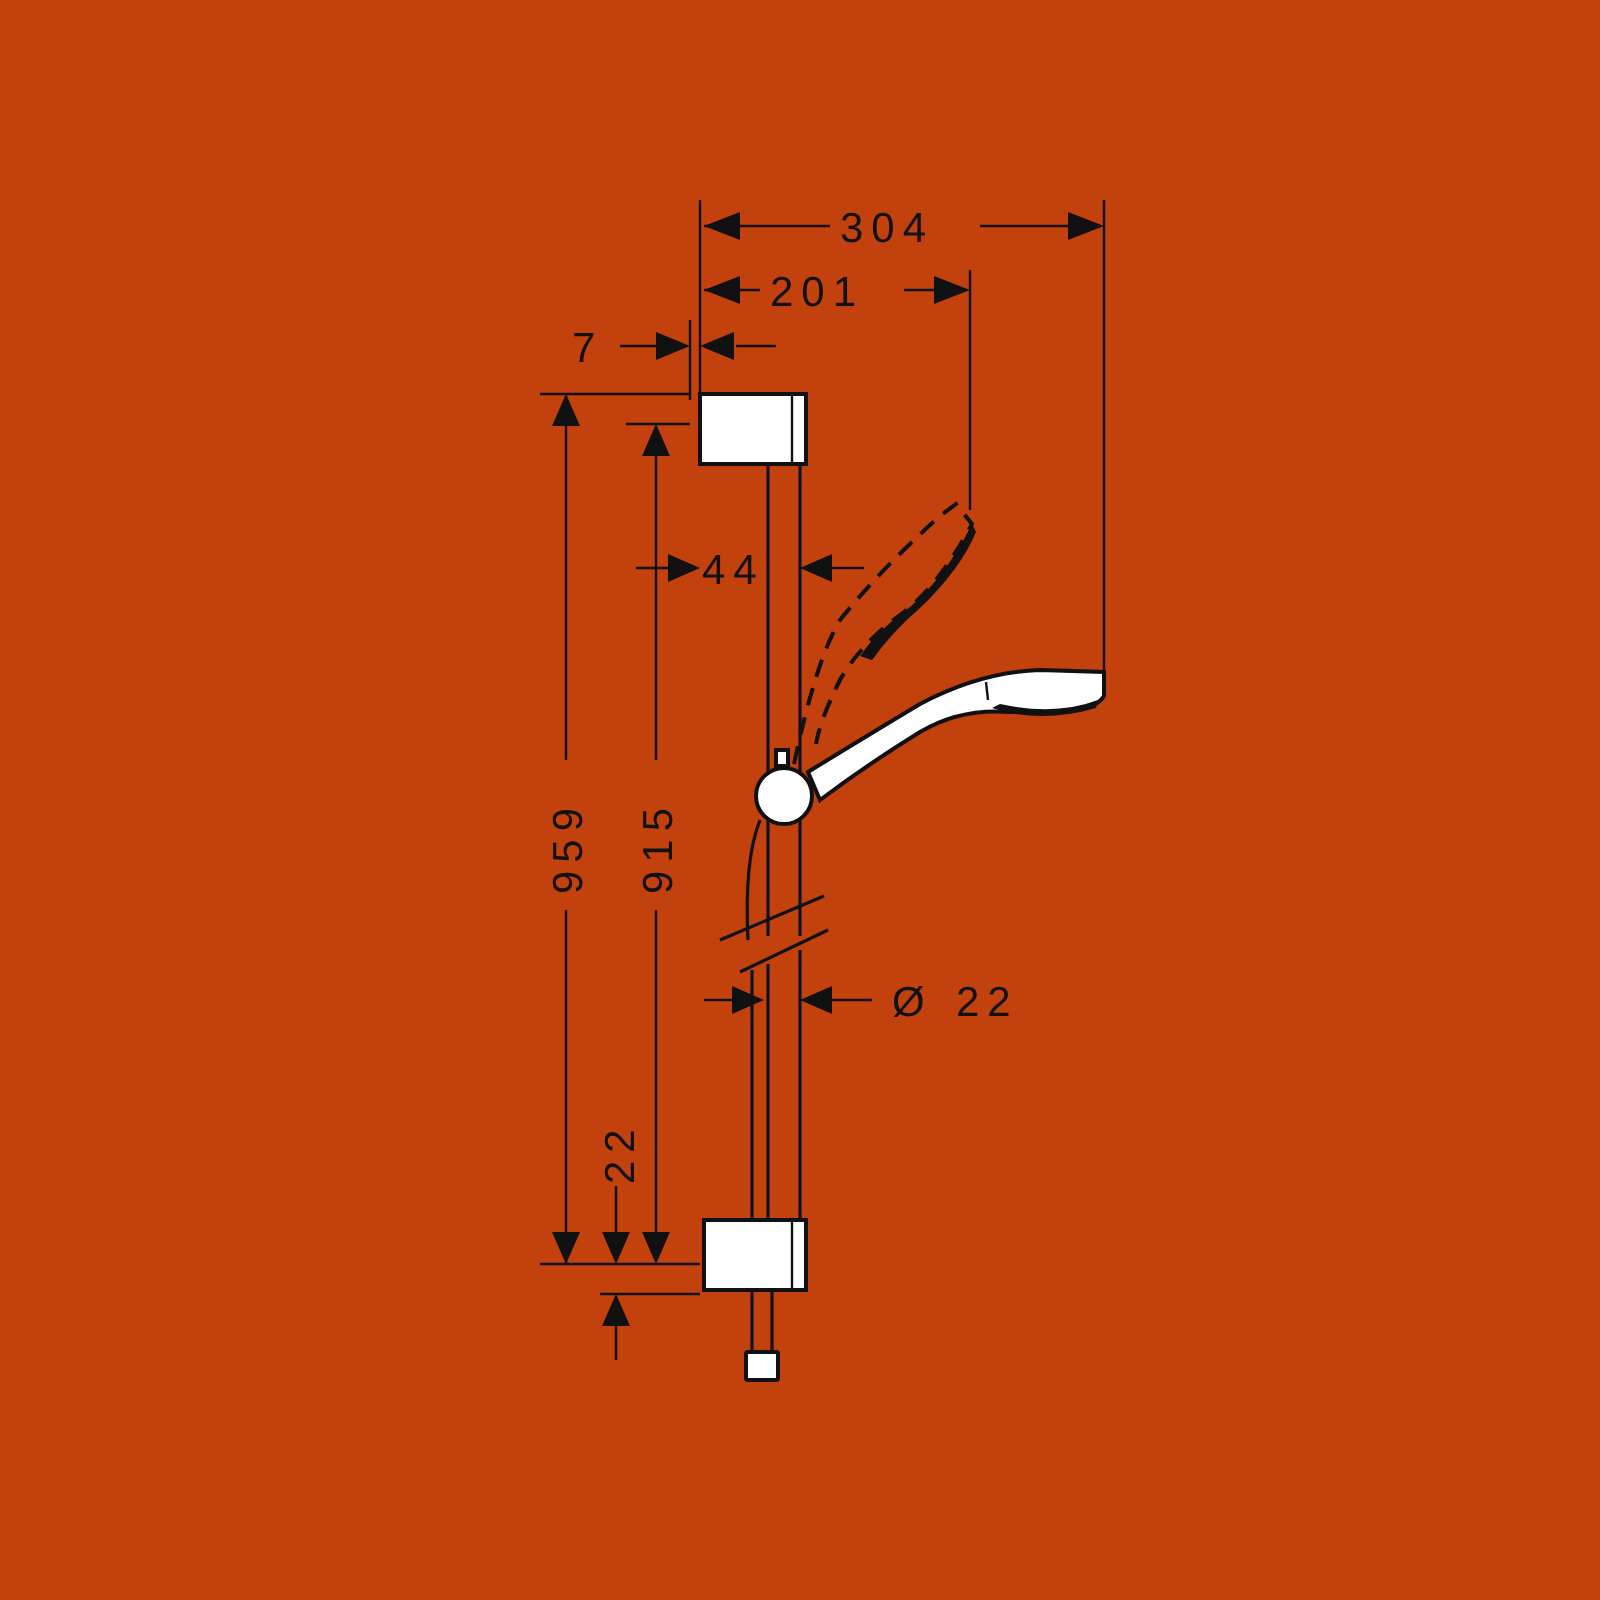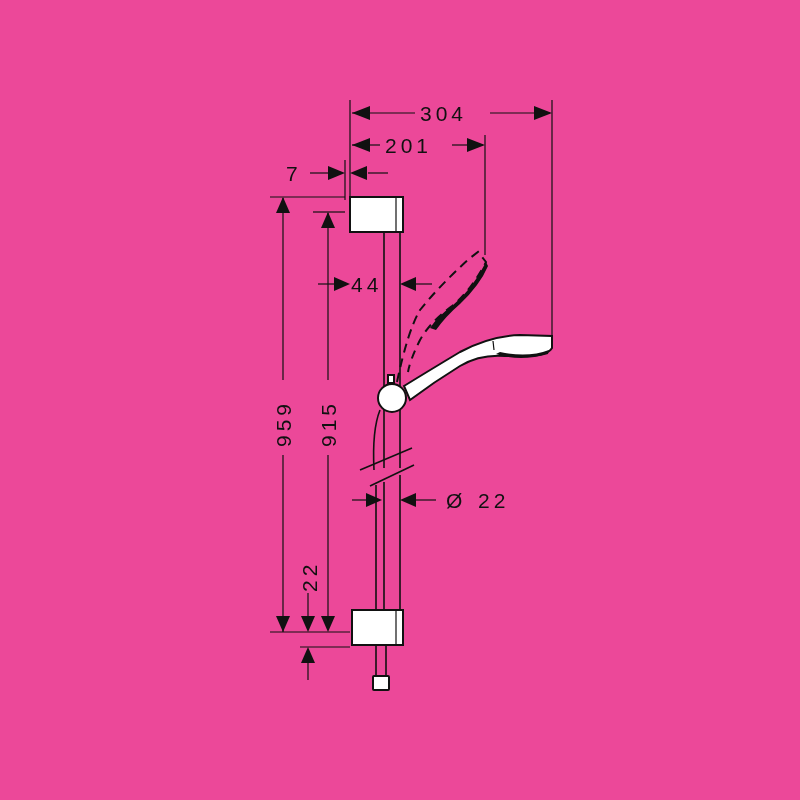--- a/index.html
+++ b/index.html
@@ -1,17 +1,17 @@
 <!DOCTYPE html>
 <html><head>
   <meta charset="utf-8">
   <style>
     html, body { margin: 0; padding: 0; background: #ffffff; }
     body { width: 800px; height: 800px; overflow: hidden; }
-    .canvas { position: relative; width: 800px; height: 800px; background: #ec4899; text-align: right; }
+    .canvas { position: relative; width: 800px; height: 800px; background: #c2410c; text-align: right; }
     svg { position: absolute; left: 0; top: 0; }
     .ln { stroke: #111111; stroke-width: 1.6; fill: none; }
     .thin { stroke: #111111; stroke-width: 1.2; fill: none; }
     .part { stroke: #111111; stroke-width: 2; fill: #ffffff; }
     .dash { stroke: #111111; stroke-width: 2; fill: none; stroke-dasharray: 9 6; }
     .arrow { fill: #111111; stroke: none; }
     .dim-text {
       font-family: "Liberation Sans", "DejaVu Sans", sans-serif;
       font-size: 21px;
       fill: #111111;

